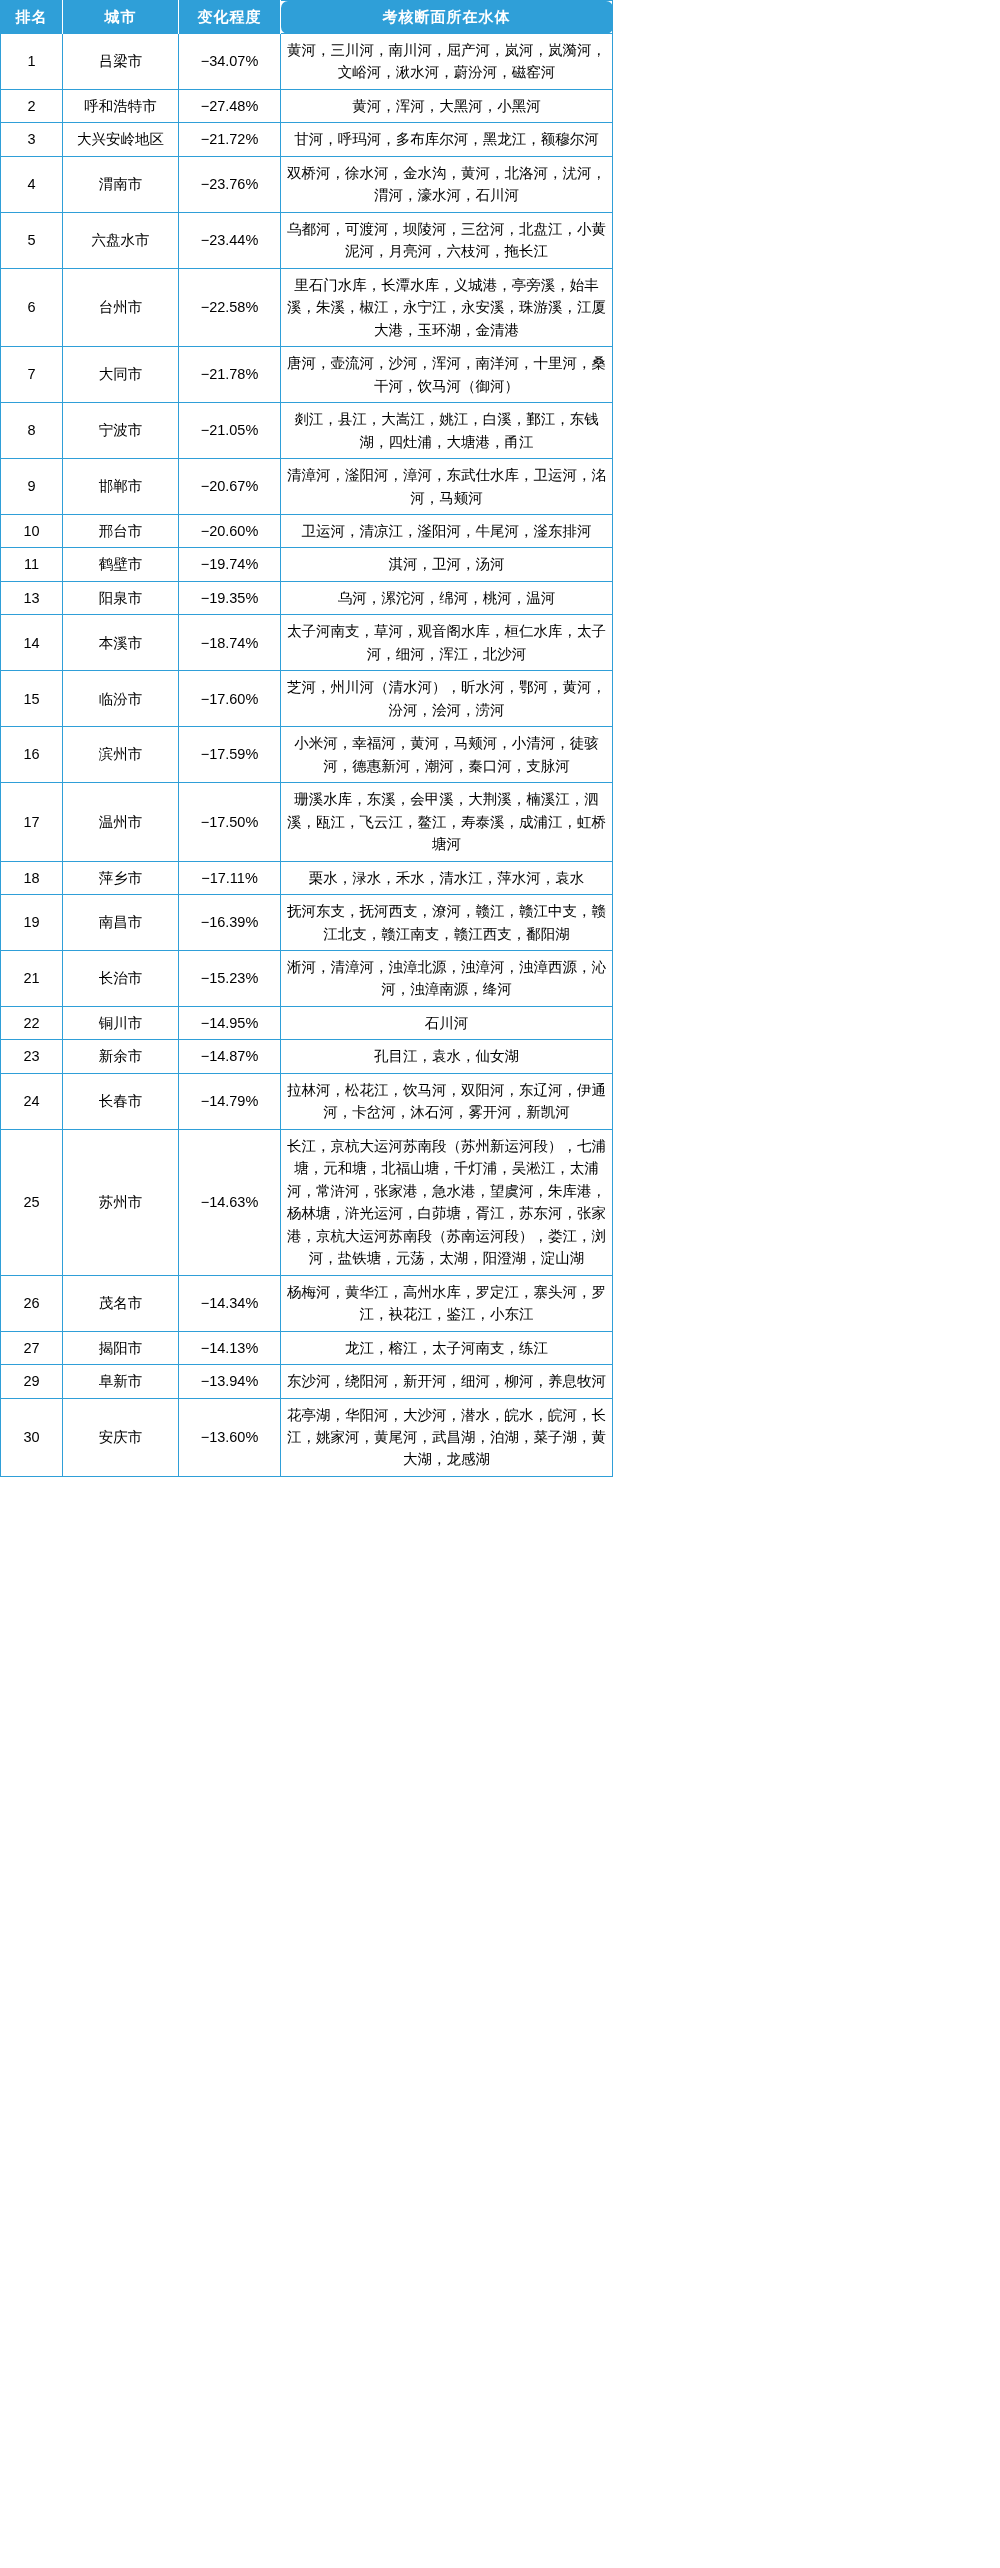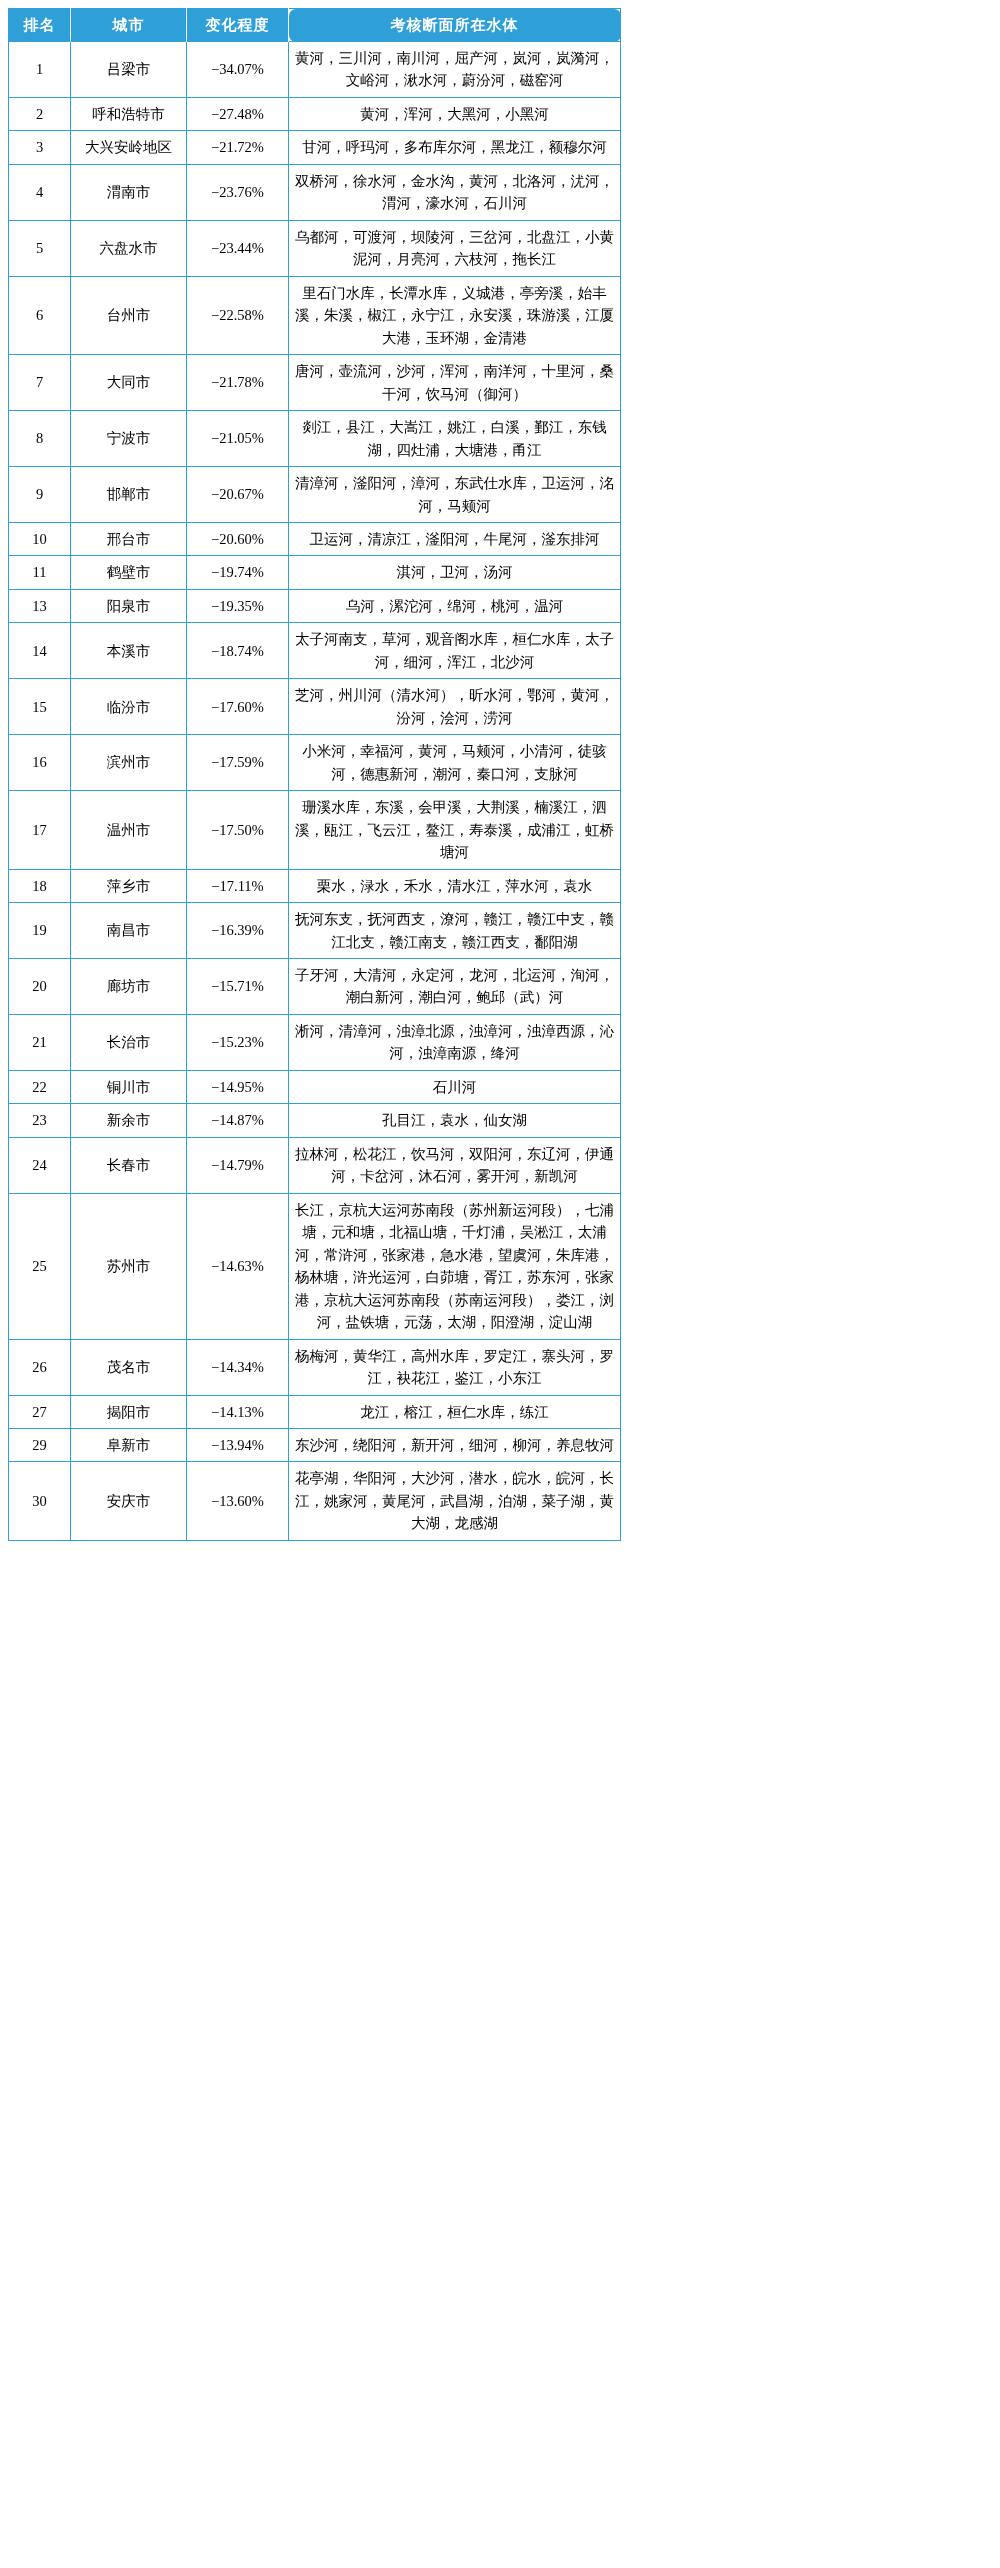--- a/index.html
+++ b/index.html
@@ -7,22 +7,21 @@
     padding: 0;
     background: #ffffff;
   }
   body {
     font-family: "Liberation Sans", "DejaVu Sans", sans-serif;
     width: 1000px;
   }
   #table-wrap {
     width: 612px;
     margin: 0;
-    padding: 8px;
-    font-family: Liberation Serif, serif;
+    padding: 0;
   }
   table.rank-table {
     border-collapse: collapse;
     width: 612px;
     table-layout: fixed;
     border: 1px solid #2f9fd8;
   }
   table.rank-table col.c-rank { width: 62px; }
   table.rank-table col.c-city { width: 116px; }
   table.rank-table col.c-change { width: 102px; }
@@ -182,26 +181,20 @@
           <td class="change-cell">−17.11%</td>
           <td class="water-cell">栗水，渌水，禾水，清水江，萍水河，袁水</td>
         </tr>
         <tr>
           <td class="rank-cell">19</td>
           <td class="city-cell">南昌市</td>
           <td class="change-cell">−16.39%</td>
           <td class="water-cell">抚河东支，抚河西支，潦河，赣江，赣江中支，赣江北支，赣江南支，赣江西支，鄱阳湖</td>
         </tr>
         <tr>
-          <td class="rank-cell">20</td>
-          <td class="city-cell">廊坊市</td>
-          <td class="change-cell">−15.71%</td>
-          <td class="water-cell">子牙河，大清河，永定河，龙河，北运河，洵河，潮白新河，潮白河，鲍邱（武）河</td>
-        </tr>
-        <tr>
           <td class="rank-cell">21</td>
           <td class="city-cell">长治市</td>
           <td class="change-cell">−15.23%</td>
           <td class="water-cell">淅河，清漳河，浊漳北源，浊漳河，浊漳西源，沁河，浊漳南源，绛河</td>
         </tr>
         <tr>
           <td class="rank-cell">22</td>
           <td class="city-cell">铜川市</td>
           <td class="change-cell">−14.95%</td>
           <td class="water-cell">石川河</td>
@@ -227,21 +220,21 @@
         <tr>
           <td class="rank-cell">26</td>
           <td class="city-cell">茂名市</td>
           <td class="change-cell">−14.34%</td>
           <td class="water-cell">杨梅河，黄华江，高州水库，罗定江，寨头河，罗江，袂花江，鉴江，小东江</td>
         </tr>
         <tr>
           <td class="rank-cell">27</td>
           <td class="city-cell">揭阳市</td>
           <td class="change-cell">−14.13%</td>
-          <td class="water-cell">龙江，榕江，桓仁水库，练江</td>
+          <td class="water-cell">龙江，榕江，太子河南支，练江</td>
         </tr>
         <tr>
           <td class="rank-cell">29</td>
           <td class="city-cell">阜新市</td>
           <td class="change-cell">−13.94%</td>
           <td class="water-cell">东沙河，绕阳河，新开河，细河，柳河，养息牧河</td>
         </tr>
         <tr>
           <td class="rank-cell">30</td>
           <td class="city-cell">安庆市</td>

